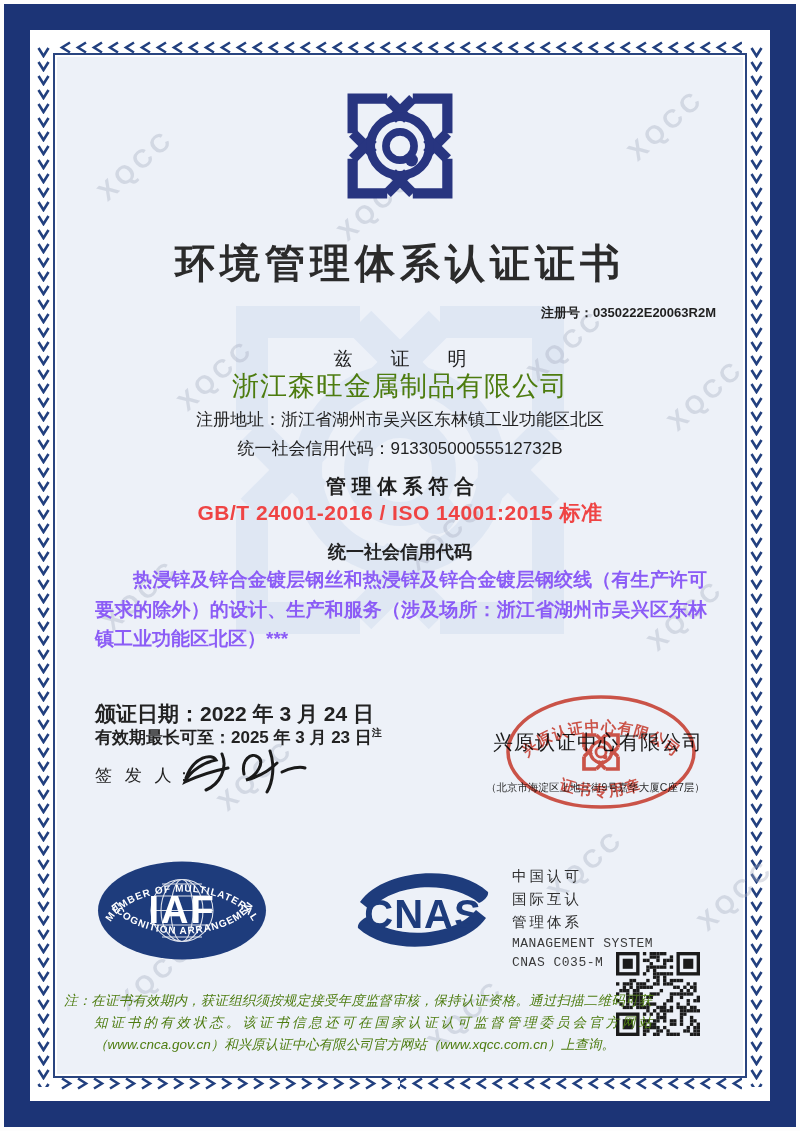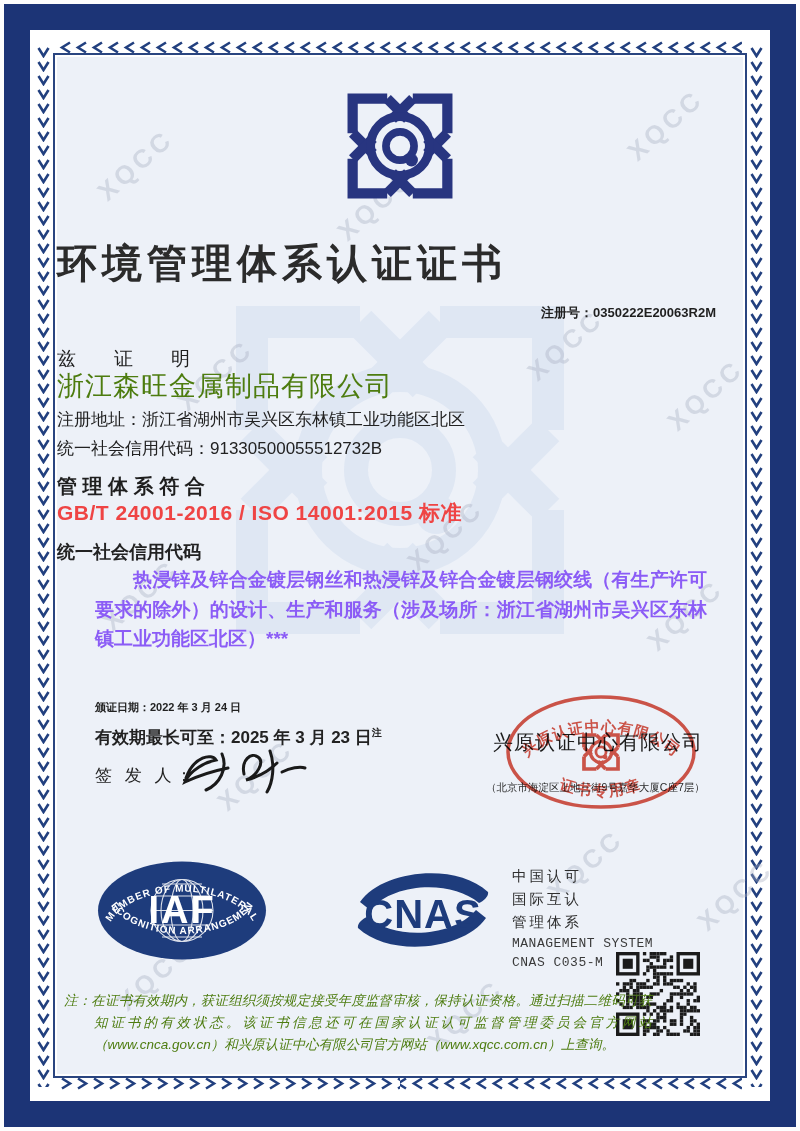--- a/index.html
+++ b/index.html
@@ -16,34 +16,34 @@
   .chev-left{top:44px;bottom:44px;left:37px;width:13px;}
   .chev-right{top:44px;bottom:44px;right:37px;width:13px;}
   .chev svg{display:block;width:100%;height:100%;}
   
   .wm{position:absolute;transform:rotate(-42deg);color:#a9b0c2;opacity:.38;
       font-size:26px;letter-spacing:4px;font-weight:600;pointer-events:none;}
   .wm-emblem{position:absolute;left:200px;top:270px;width:400px;height:400px;
       color:#9db8dd;opacity:.17;pointer-events:none;}
   
   .abs{position:absolute;}
-  .centered{left:57px;right:57px;}
+  .centered{left:57px;right:57px;text-align:center;}
   .logo{left:336px;top:82px;width:128px;height:128px;color:#283580;}
   .title{top:236px;font-size:40px;font-weight:700;letter-spacing:5px;color:#2b2b2b;}
   .regline{top:304px;right:84px;font-size:13px;font-weight:700;color:#1f1f1f;}
   .certify{top:346px;font-size:19px;color:#1e1e1e;}
   .company{top:368px;font-size:27px;font-weight:400;color:#4d7c0f;letter-spacing:1px;}
   .addr{top:408px;font-size:17px;}
   .credit{top:437px;font-size:17px;}
   .conform{top:473px;font-size:20px;font-weight:600;color:#1e1e1e;}
   .standard{top:499px;font-size:21px;font-weight:700;letter-spacing:.5px;color:#ef4444;}
   .scopehead{top:540px;font-size:18px;font-weight:600;}
   .scope{top:565px;left:95px;width:612px;font-size:19px;font-weight:700;line-height:1.56;
          text-align:justify;text-indent:2em;color:#8b5cf6;}
-  .issue{top:700px;left:95px;font-size:11px;font-weight:700;}
+  .issue{top:700px;left:95px;font-size:21px;font-weight:700;}
   .valid{top:726px;left:95px;font-size:17px;font-weight:700;}
   .valid sup{font-size:10px;}
   .signer{top:764px;left:95px;font-size:17px;letter-spacing:4px;}
   .signature{left:178px;top:744px;width:130px;height:56px;color:#1a1a1a;}
   .issuer-name{top:729px;left:493px;font-size:20px;letter-spacing:1px;color:#1c1c1c;}
   .issuer-addr{top:781px;left:486px;font-size:10.5px;color:#2a2a2a;}
   .stamp{left:503px;top:692px;width:196px;height:120px;opacity:.85;mix-blend-mode:multiply;}
   .iaf{left:96px;top:860px;width:172px;height:101px;}
   .cnas{left:352px;top:866px;width:142px;height:88px;}
   .accred{left:512px;top:867px;display:flex;flex-direction:column;gap:4px;}

